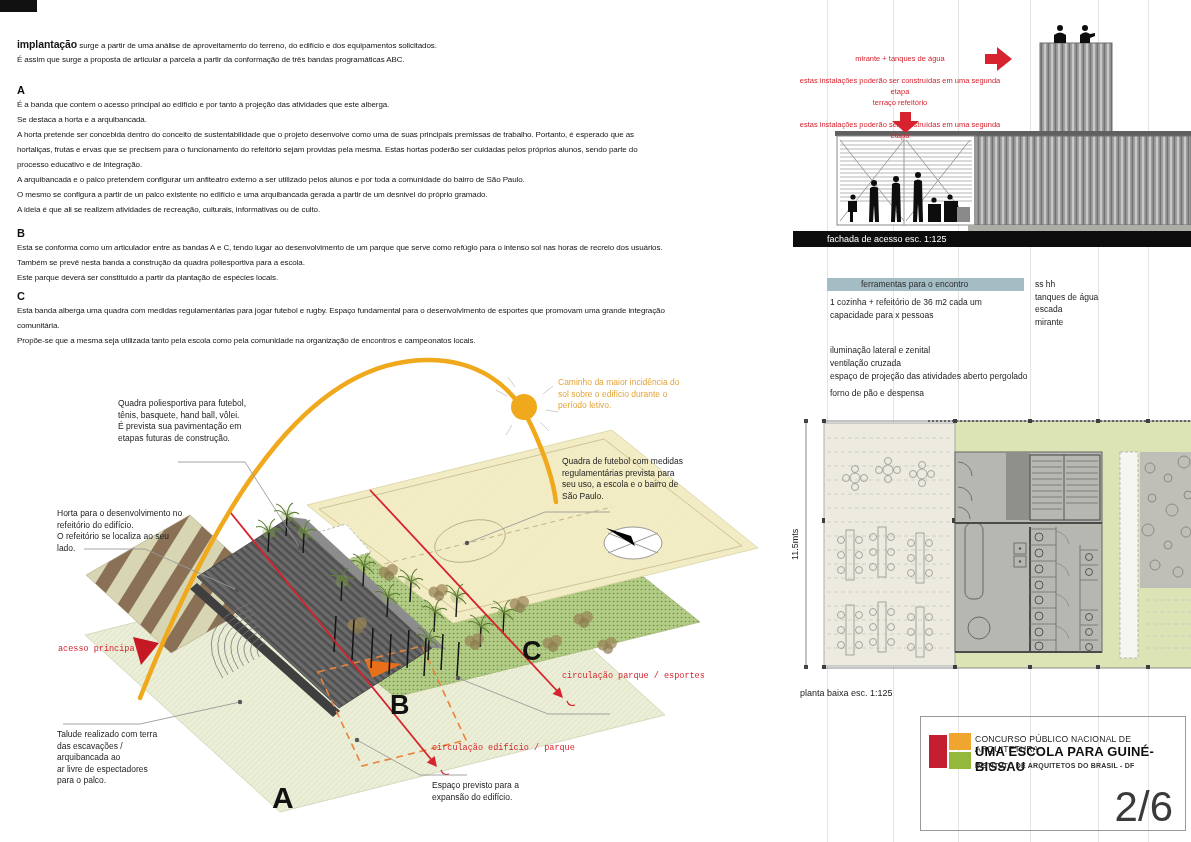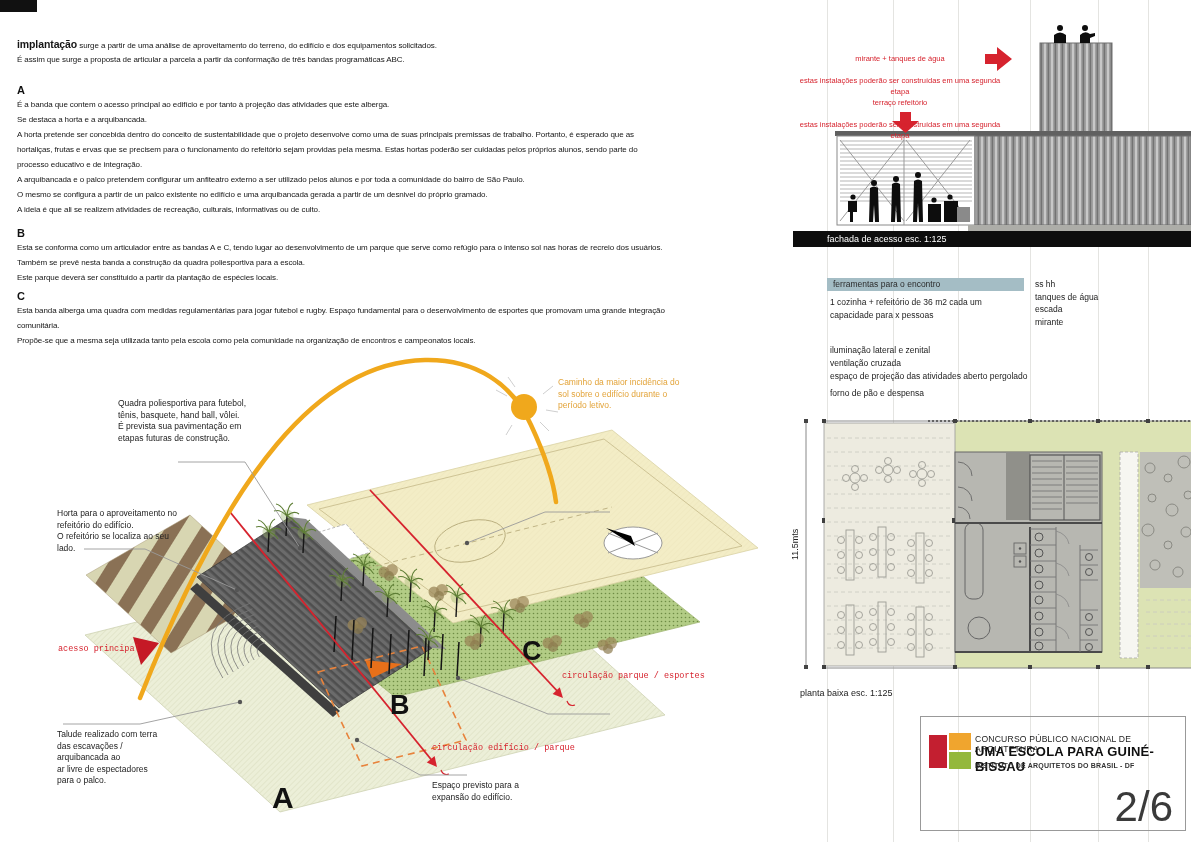--- a/index.html
+++ b/index.html
@@ -10,21 +10,21 @@
   .body-txt{font-size:8px;line-height:15px;letter-spacing:-0.1px;color:#161616;}
   .sec-head{font-size:11px;font-weight:bold;color:#111;}
   .diag-lbl{font-size:8.5px;line-height:11.5px;color:#222;}
   .red-lbl{font-size:8.5px;line-height:11px;color:#D6232E;font-family:Liberation Mono, monospace;}
   .red-note{font-size:7.5px;line-height:11px;color:#D6232E;text-align:center;}
   .sun-lbl{font-size:8.5px;line-height:11.5px;color:#E3A43A;}
   .gridline{position:absolute;top:0;width:1px;height:842px;background:#E4E4E1;}
   #caption-bar{position:absolute;left:793px;top:231px;width:398px;height:16px;background:#0d0d0d;}
   #caption-bar span{display:block;padding-left:34px;line-height:16px;font-size:9px;color:#fff;}
   #prog-header{position:absolute;left:827px;top:278px;width:197px;height:13px;background:#A4BDC5;}
-  #prog-header span{display:block;padding-left:6px;line-height:13px;font-size:8.5px;color:#2b2b2b;}
+  #prog-header span{display:block;padding-left:6px;line-height:13px;font-size:8.5px;color:#2b2b2b;margin-left:28px;}
   .prog-txt{font-size:8.5px;line-height:13px;color:#1c1c1c;}
   #plan-caption,#titleblock .tb-l1{color:#1c1c1c;}
   #titleblock{position:absolute;left:920px;top:716px;width:264px;height:113px;border:1px solid #999;}
   .tb-l1{position:absolute;left:54px;top:17px;font-size:8.6px;letter-spacing:.2px;color:#222;}
   .tb-l2{position:absolute;left:54px;top:27px;font-size:13px;font-weight:bold;letter-spacing:.2px;color:#0f0f0f;}
   .tb-l3{position:absolute;left:54px;top:45px;font-size:7px;font-weight:bold;letter-spacing:.2px;color:#333;}
   .tb-sheet{position:absolute;right:12px;bottom:2px;font-size:42px;line-height:1;color:#3a3a3a;}
 </style>
 </head>
 <body>
@@ -222,33 +222,37 @@
 
     <text x="272" y="808" font-size="30" font-weight="bold" fill="#111" font-family="Liberation Sans, sans-serif">A</text>
     <text x="390" y="714" font-size="27" font-weight="bold" fill="#111" font-family="Liberation Sans, sans-serif">B</text>
     <text x="522" y="660" font-size="27" font-weight="bold" fill="#111" font-family="Liberation Sans, sans-serif">C</text>
   </svg>
 
   <div class="lbl diag-lbl" style="left:118px;top:398px">Quadra poliesportiva para futebol,
 tênis, basquete, hand ball, vôlei.
 É prevista sua pavimentação em
 etapas futuras de construção.</div>
-  <div class="lbl diag-lbl" style="left:57px;top:508px">Horta para o aproveitamento no
+  <div class="lbl diag-lbl" style="left:57px;top:508px">Horta para o desenvolvimento no
 refeitório do edifício.
 O refeitório se localiza ao seu
 lado.</div>
   <div class="lbl red-lbl" style="left:58px;top:644px">acesso principal</div>
   <div class="lbl diag-lbl" style="left:57px;top:729px">Talude realizado com terra
 das escavações /
 arquibancada ao
 ar livre de espectadores
 para o palco.</div>
   <div class="lbl sun-lbl" style="left:558px;top:377px">Caminho da maior incidência do
 sol sobre o edifício durante o
 período letivo.</div>
+  <div class="lbl diag-lbl" style="left:562px;top:456px">Quadra de futebol com medidas
+regulamentárias prevista para
+seu uso, a escola e o bairro de
+São Paulo.</div>
   <div class="lbl red-lbl" style="left:562px;top:671px">circulação parque / esportes</div>
   <div class="lbl red-lbl" style="left:432px;top:743px">circulação edifício / parque</div>
   <div class="lbl diag-lbl" style="left:432px;top:780px">Espaço previsto para a
 expansão do edifício.</div>
 
   <svg class="abs" style="left:790px;top:0" width="401" height="260" viewBox="790 0 401 260">
     <defs>
       <pattern id="vstripe" width="7" height="7" patternUnits="userSpaceOnUse">
         <rect width="7" height="7" fill="#A0A0A0"></rect>
           <rect x="1" width="2" height="7" fill="#C8C8C8"></rect>

